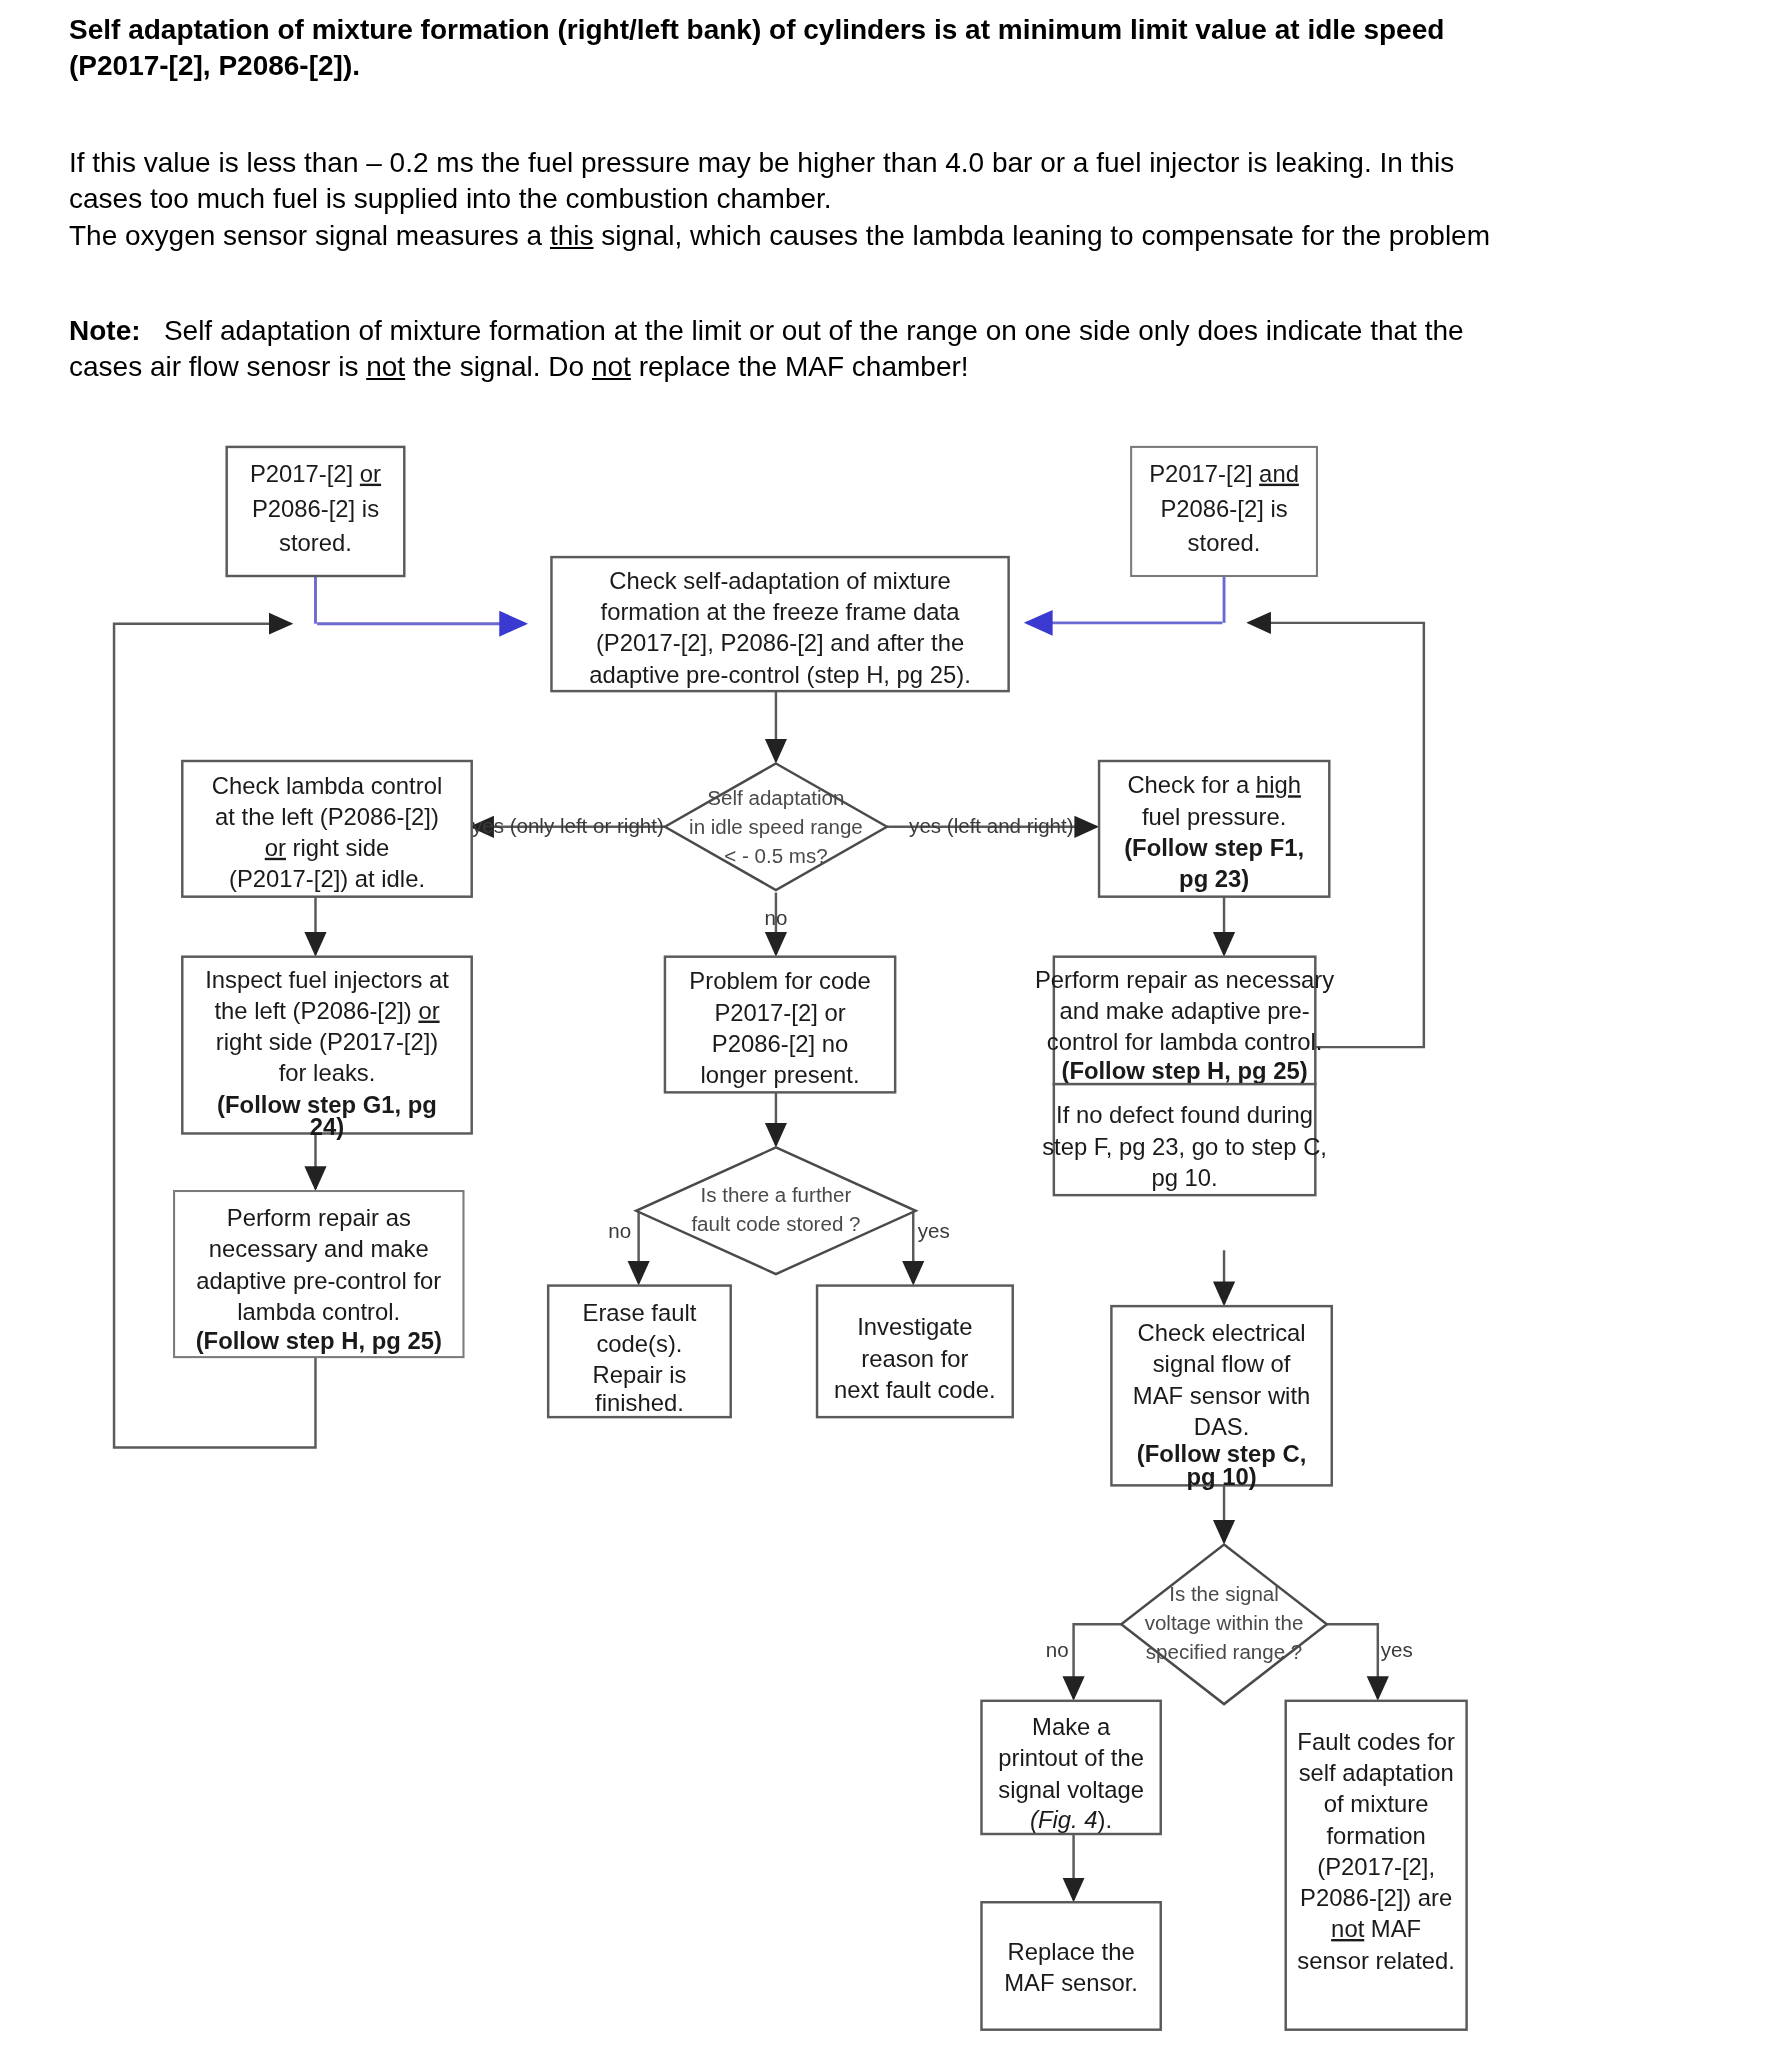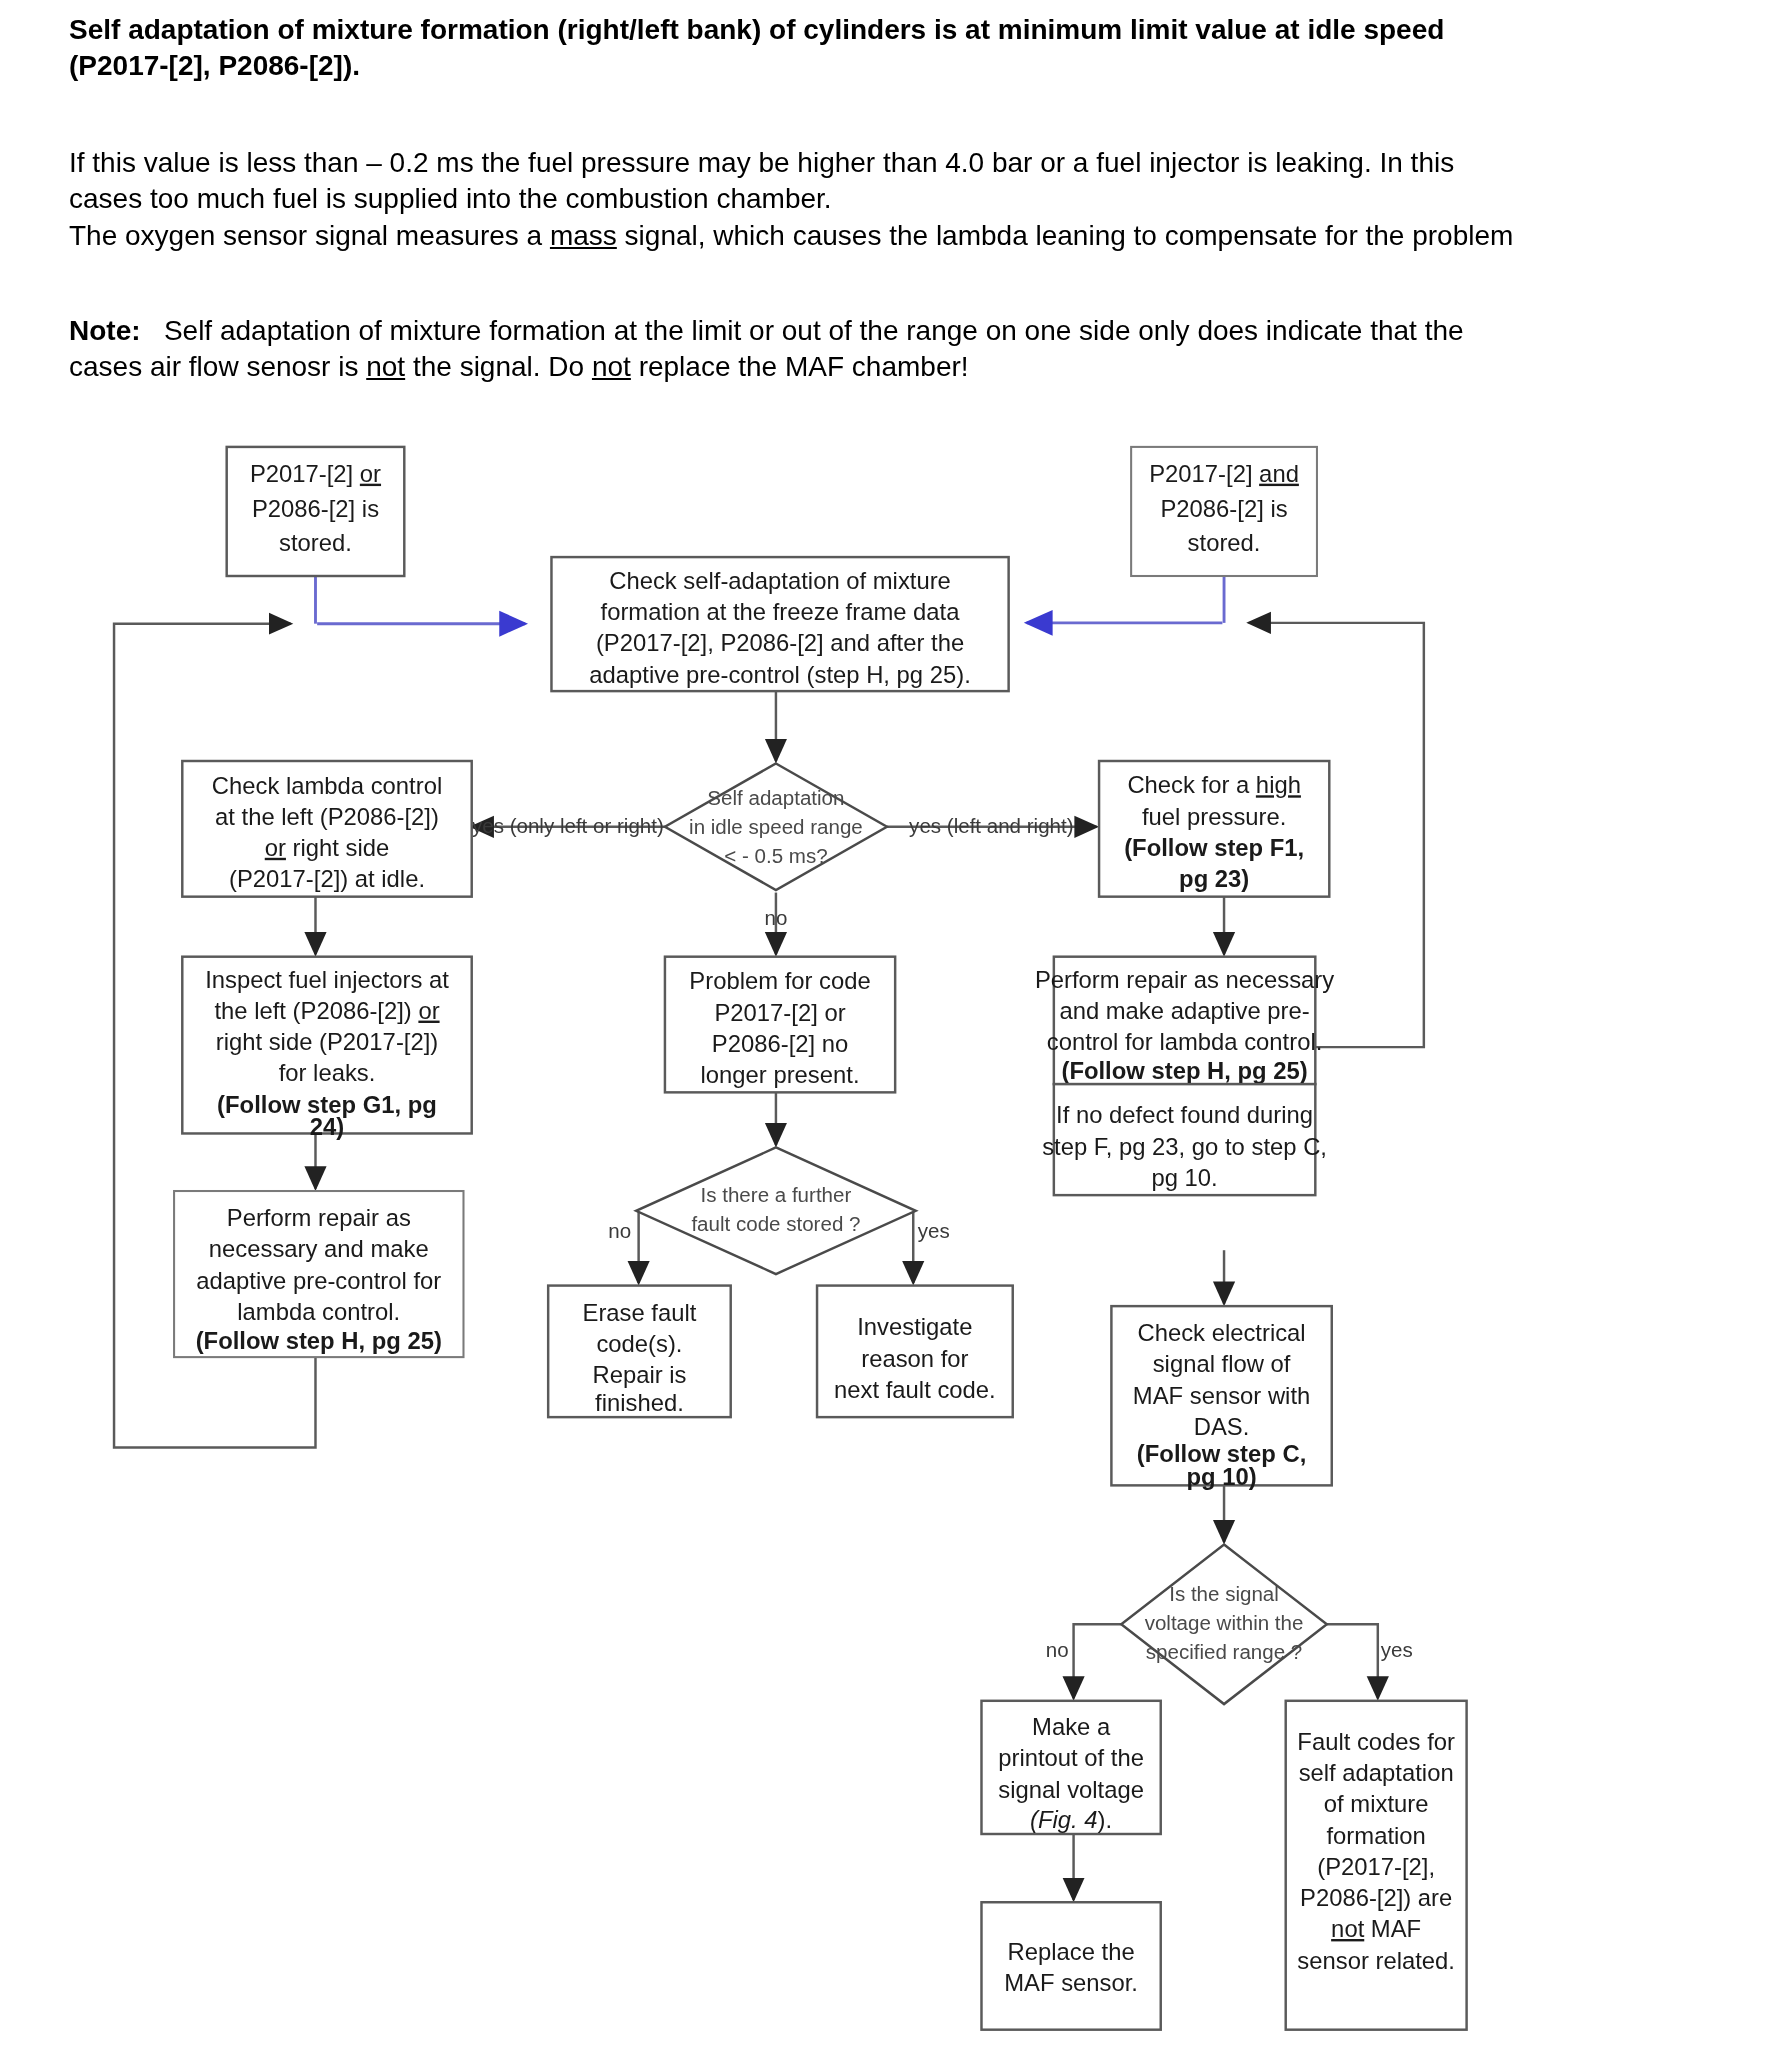--- a/index.html
+++ b/index.html
@@ -93,21 +93,21 @@
 <div id="page">
 
   <div class="prose" id="title-block">
     <p class="bold"><span>Self adaptation of mixture formation (right/left bank) of cylinders is at minimum limit value at idle speed</span></p>
     <p class="bold"><span>(P2017-[2], P2086-[2]).</span></p>
   </div>
 
   <div class="prose" id="body-block">
     <p><span>If this value is less than – 0.2 ms the fuel pressure may be higher than 4.0 bar or a fuel injector is leaking. In this</span></p>
     <p><span>cases too much fuel is supplied into the combustion chamber.</span></p>
-    <p><span>The oxygen sensor signal measures a </span><span class="u">mass</span><span> signal, which causes the lambda leaning to compensate for the problem</span></p>
+    <p><span>The oxygen sensor signal measures a </span><span class="u">this</span><span> signal, which causes the lambda leaning to compensate for the problem</span></p>
   </div>
 
   <div class="prose" id="note-block">
     <p><span class="bold">Note:</span>&nbsp;&nbsp;&nbsp;<span>Self adaptation of mixture formation at the limit or out of the range on one side only does indicate that the</span></p>
     <p><span>cases air flow senosr is </span><span class="u">not</span><span> the signal. Do </span><span class="u">not</span><span> replace the  MAF chamber!</span></p>
   </div>
 
   <div id="flow-wrap">
     <svg width="1787" height="1628" viewBox="0 0 2173 1980" xmlns="http://www.w3.org/2000/svg">
       <defs>

